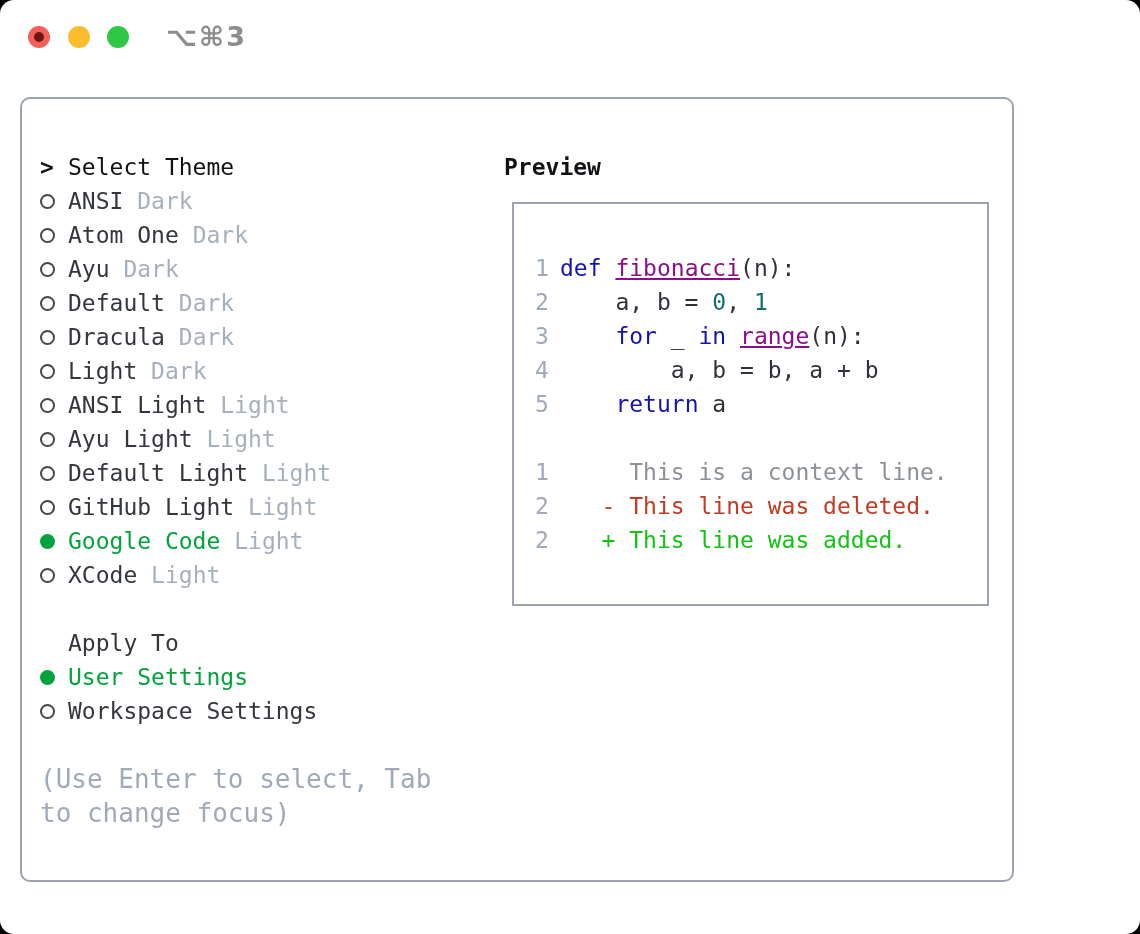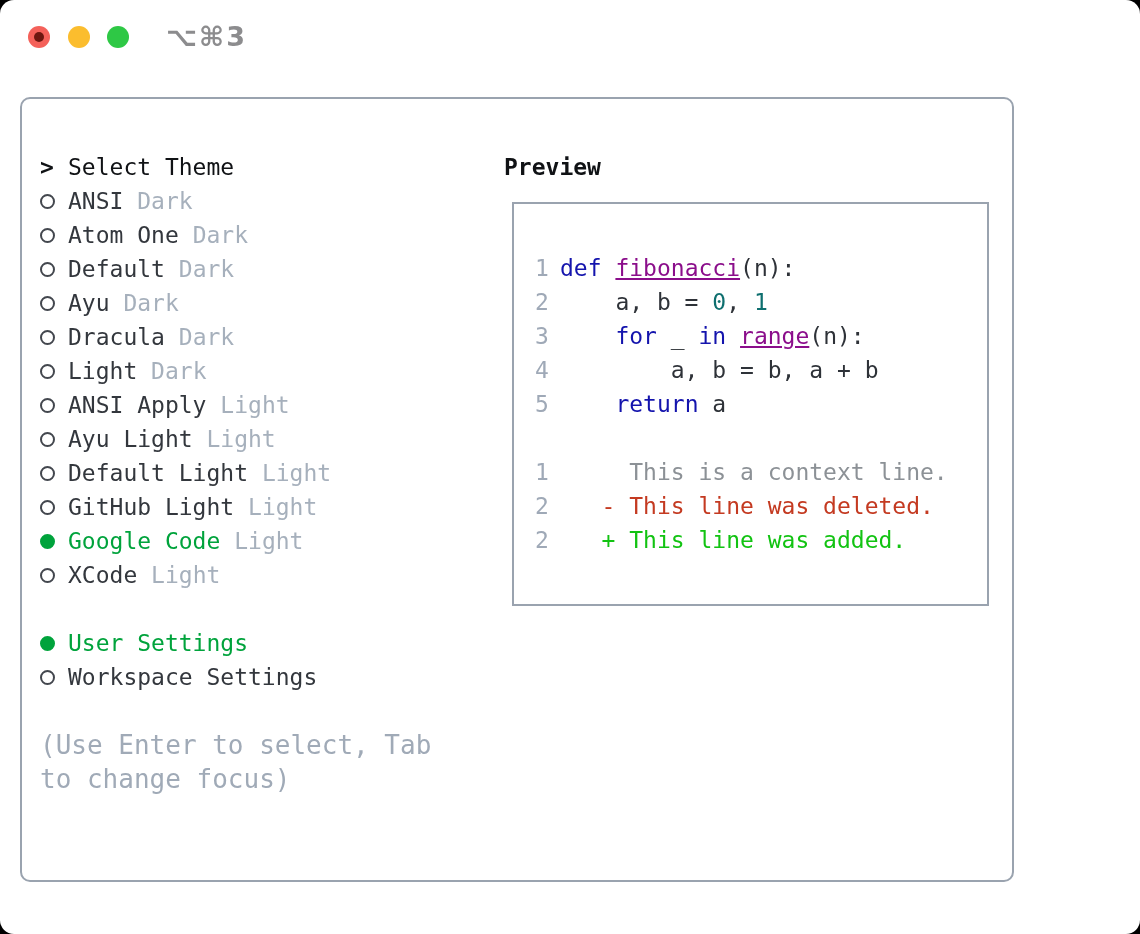--- a/index.html
+++ b/index.html
@@ -71,45 +71,45 @@
           <div class="row">
             <span class="marker">
               <span class="radio"></span>
             </span>
             <span class="lbl"><span>Atom One</span> <span class="variant">Dark</span></span>
           </div>
           <div class="row">
             <span class="marker">
               <span class="radio"></span>
             </span>
-            <span class="lbl"><span>Default</span> <span class="variant">Dark</span></span>
+            <span class="lbl"><span>Ayu</span> <span class="variant">Dark</span></span>
           </div>
           <div class="row">
             <span class="marker">
               <span class="radio"></span>
             </span>
-            <span class="lbl"><span>Ayu</span> <span class="variant">Dark</span></span>
+            <span class="lbl"><span>Default</span> <span class="variant">Dark</span></span>
           </div>
           <div class="row">
             <span class="marker">
               <span class="radio"></span>
             </span>
             <span class="lbl"><span>Dracula</span> <span class="variant">Dark</span></span>
           </div>
           <div class="row">
             <span class="marker">
               <span class="radio"></span>
             </span>
             <span class="lbl"><span>Light</span> <span class="variant">Dark</span></span>
           </div>
           <div class="row">
             <span class="marker">
               <span class="radio"></span>
             </span>
-            <span class="lbl"><span>ANSI Apply</span> <span class="variant">Light</span></span>
+            <span class="lbl"><span>ANSI Light</span> <span class="variant">Light</span></span>
           </div>
           <div class="row">
             <span class="marker">
               <span class="radio"></span>
             </span>
             <span class="lbl"><span>Ayu Light</span> <span class="variant">Light</span></span>
           </div>
           <div class="row">
             <span class="marker">
               <span class="radio"></span>
@@ -129,20 +129,24 @@
             <span class="lbl"><span class="sel-text">Google Code</span> <span class="variant">Light</span></span>
           </div>
           <div class="row">
             <span class="marker">
               <span class="radio"></span>
             </span>
             <span class="lbl"><span>XCode</span> <span class="variant">Light</span></span>
           </div>
         </div>
       <div class="spacer"></div>
+      <div class="row">
+        <span class="marker"></span>
+        <span>Apply To</span>
+      </div>
       <div id="apply-list">
           <div class="row">
             <span class="marker">
               <span class="radio sel"></span>
             </span>
             <span class="lbl"><span class="sel-text">User Settings</span></span>
           </div>
           <div class="row">
             <span class="marker">
               <span class="radio"></span>

